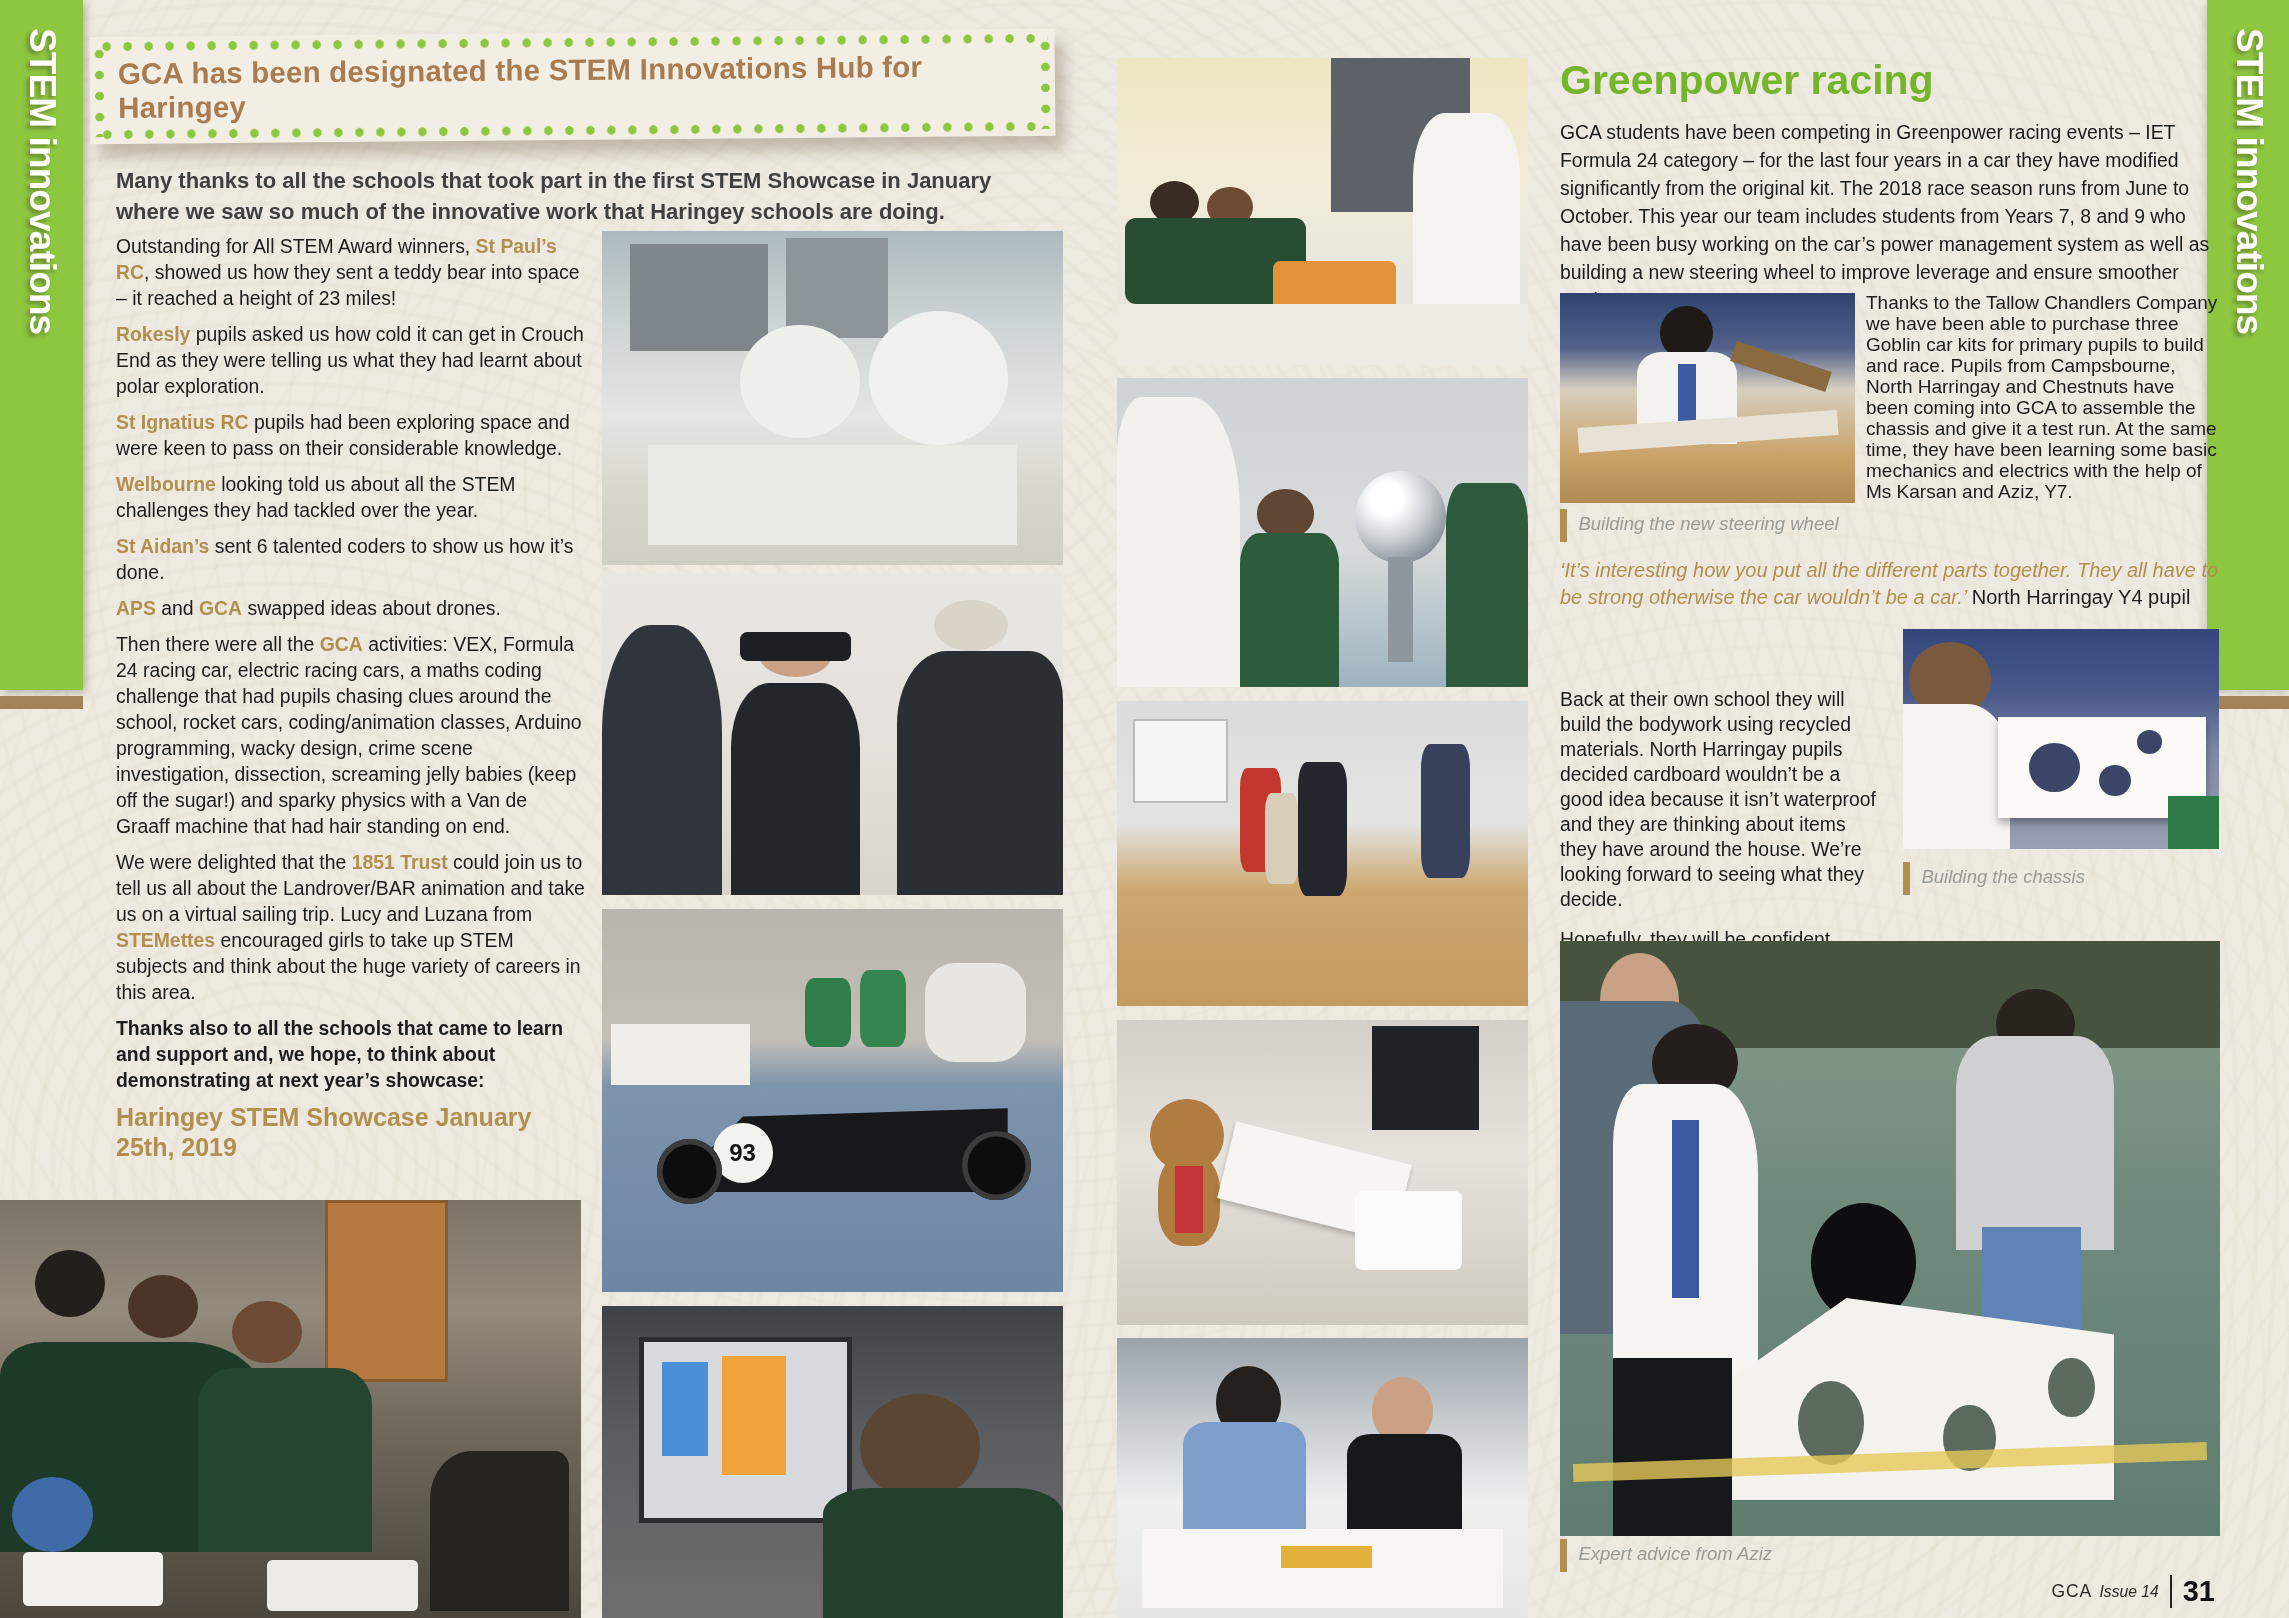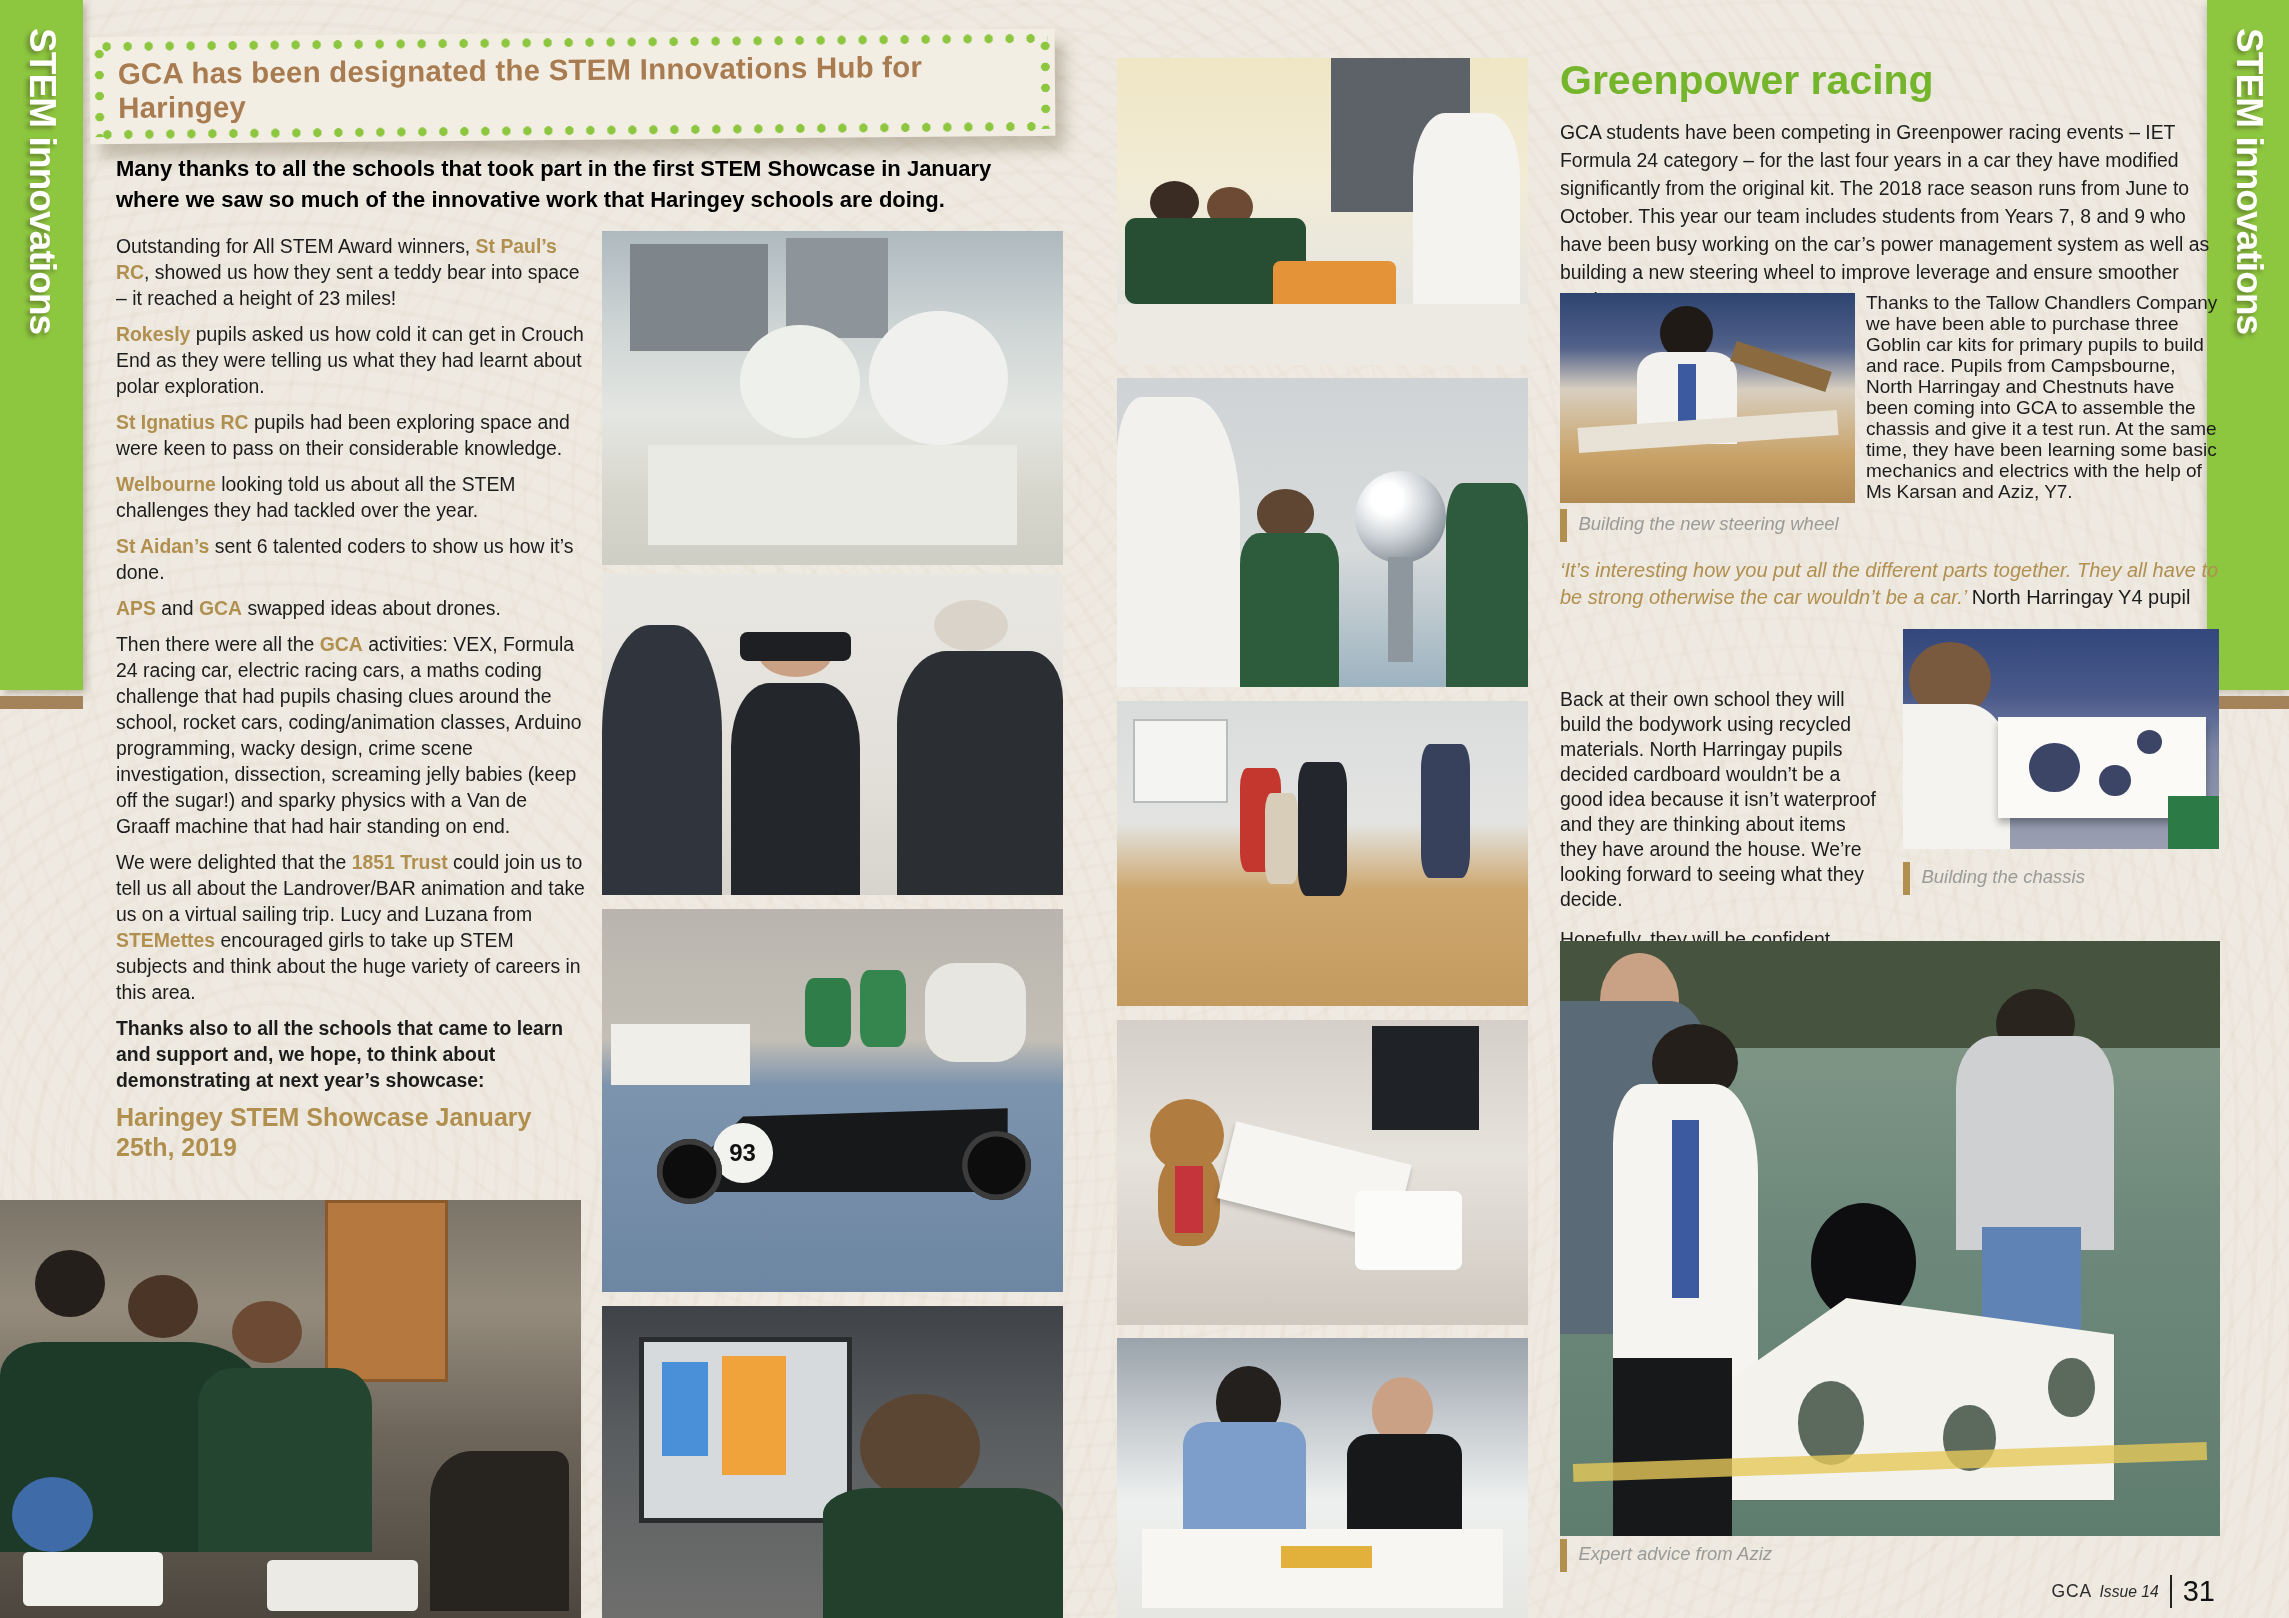--- a/index.html
+++ b/index.html
@@ -38,22 +38,22 @@
   .dots.top{top:4.6px;}
   .dots.bottom{bottom:4.6px;}
   .dotsv{position:absolute;background-repeat:repeat-y;
     background-image:radial-gradient(circle at 4.6px 10px,#8DC63F 0 4.2px,rgba(0,0,0,0) 4.6px);
     background-size:9.2px 21px;width:9.2px;top:7.4px;bottom:7.4px;}
   .dotsv.left{left:4.6px;}
   .dotsv.right{right:4.6px;}
   .hbox-text{position:absolute;left:28px;top:50%;transform:translateY(-50%);
     font-size:29.5px;font-weight:bold;color:#A87C50;letter-spacing:0.2px;}
 
-  .green-intro{position:absolute;left:116px;top:153px;width:923px;
-    color:#000000;font-weight:bold;font-size:22px;line-height:31px;}
+  .green-intro{position:absolute;left:116px;top:165px;width:923px;
+    color:#404040;font-weight:bold;font-size:22px;line-height:31px;}
 
   .body-col{position:absolute;left:116px;top:233px;width:469px;font-size:19.4px;line-height:26px;}
   .body-col p{margin:0 0 10px 0;}
   .seg-g{color:#B08F4F;font-weight:bold;}
   .seg-b{font-weight:bold;}
   .showcase-line{color:#B08F4F;font-weight:bold;font-size:25px;line-height:29.5px;margin-top:3.7px;}
 
   
   .photo{position:absolute;overflow:hidden;background:#c9c4ba;}
   .shp{position:absolute;}
@@ -67,21 +67,21 @@
   .cap-text{font-style:italic;color:#9a9a97;font-size:18.5px;padding-top:3.7px;}
   .quote{position:absolute;left:1560px;top:557px;width:661px;font-size:20px;line-height:27px;}
   .quote .q{color:#B08F4F;font-weight:normal;font-style:italic;}
   .gp-col{position:absolute;left:1560px;width:327px;font-size:19.4px;line-height:25px;}
   .gp-col p{margin:0 0 14.8px 0;}
 
   .footer{position:absolute;left:1984px;top:1575px;width:231px;display:flex;justify-content:flex-end;align-items:center;gap:7.4px;}
   .footer .brand{font-size:17.5px;color:#2b2b2b;letter-spacing:0.9px;}
   .footer .issue{font-size:15.7px;font-style:italic;color:#2b2b2b;}
   .footer .rule{width:1.8px;height:33px;background:#222;margin:0 3.7px;}
-  .footer .pageno{font-size:29px;font-weight:normal;color:#111;}
+  .footer .pageno{font-size:29px;font-weight:bold;color:#111;}
 </style>
 </head>
 <body>
 
 <div class="spread">
   <div class="texture"></div>
 
   <div class="vbar left">
     <div class="vbar-label">STEM innovations</div>
   </div>

